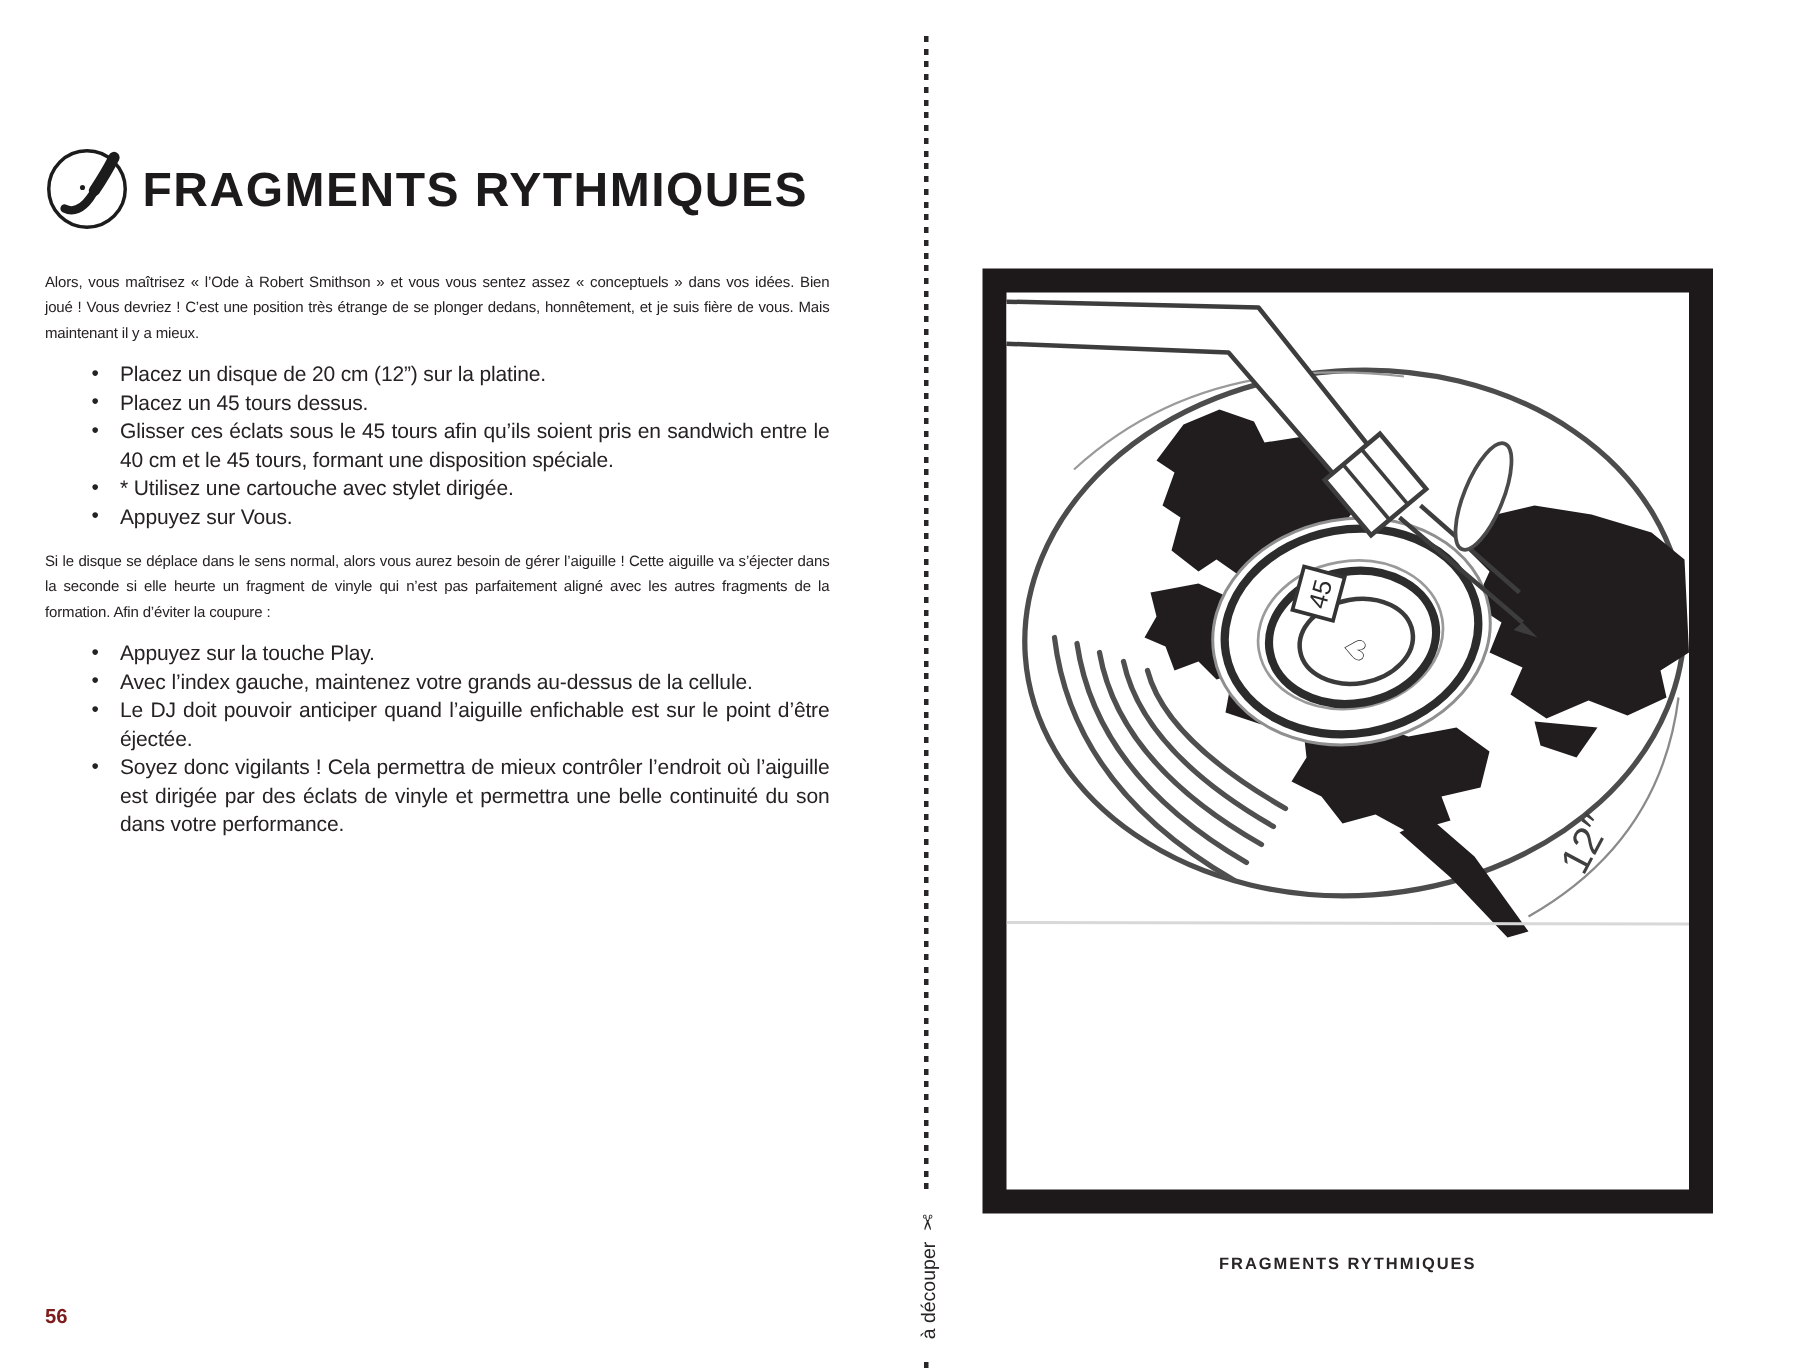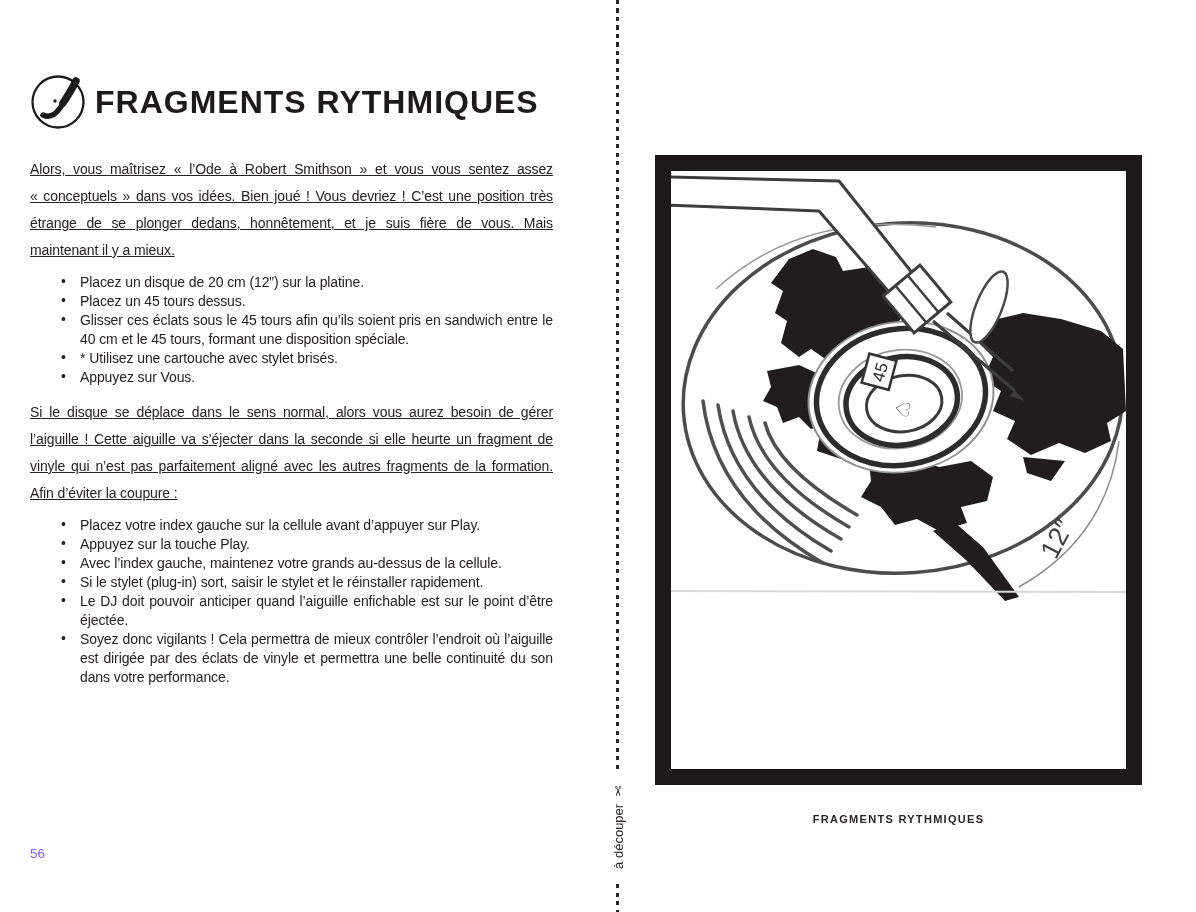--- a/index.html
+++ b/index.html
@@ -1,41 +1,41 @@
 <!DOCTYPE html>
 <html><head>
 <meta charset="utf-8">
 <style>
   html,body { margin:0; padding:0; }
   body {
     width:1196px; height:912px; position:relative; overflow:hidden;
     background:#ffffff; color:#262122;
     font-family:"Liberation Sans", sans-serif;
   }
-  .canvas { position:absolute; inset:0; }
+  .canvas { position:absolute; inset:0;margin-top:24px; }
 
   
   .left-page { position:absolute; left:30px; top:74px; width:523px; }
   .title-row { display:flex; align-items:center; gap:9px; margin-bottom:26px; }
   .title-icon svg { display:block; }
   h1.page-title {
     font-size:32px; font-weight:700; letter-spacing:1px; margin:0;
     white-space:nowrap; color:#1d1a1b;
   }
   .para {
-    margin:0 0 9px; font-size:14px; line-height:27px;
-    text-align:justify; letter-spacing:-0.1px;text-decoration:underline;
+    margin:0 0 9px; font-size:10px; line-height:17px;
+    text-align:justify; letter-spacing:-0.1px;
   }
   ul.steps { list-style:none; margin:0 0 12px 0; padding:0; }
   ul.steps li {
     position:relative; padding-left:50px; font-size:14px; line-height:19px;
     text-align:justify; letter-spacing:-0.1px;
   }
   ul.steps li::before { content:"\2022"; position:absolute; left:31px; top:-1px; }
-  .page-number { position:absolute; left:30px; top:846px; font-weight:400; font-size:13.5px; color:#8b5cf6; }
+  .page-number { position:absolute; left:30px; top:846px; font-weight:700; font-size:13.5px; color:#7f1d1d; }
 
   
   .cut-line {
     position:absolute; left:616px; width:3px;
     background-image:repeating-linear-gradient(to bottom, #2a2526 0 4px, transparent 4px 8.5px);
   }
   .seg-top { top:0; height:770px; }
   .seg-bottom { top:884px; height:28px; }
   .cut-label { position:absolute; left:618px; top:827px; width:0; height:0; }
   .cut-label-inner {
@@ -75,31 +75,29 @@
       </span>
       <h1 class="page-title">FRAGMENTS RYTHMIQUES</h1>
     </div>
 
     <p class="para">Alors, vous maîtrisez «&nbsp;l’Ode à Robert Smithson&nbsp;» et vous vous sentez assez «&nbsp;conceptuels&nbsp;» dans vos idées. Bien joué&nbsp;! Vous devriez&nbsp;! C’est une position très étrange de se plonger dedans, honnêtement, et je suis fière de vous. Mais maintenant il y a mieux.</p>
 
     <ul class="steps">
       <li>Placez un disque de 20 cm (12”) sur la platine.</li>
       <li>Placez un 45 tours dessus.</li>
       <li>Glisser ces éclats sous le 45 tours afin qu’ils soient pris en sandwich entre le 40 cm et le 45 tours, formant une disposition spéciale.</li>
-      <li>* Utilisez une cartouche avec stylet brisés.</li>
+      <li>* Utilisez une cartouche avec stylet dirigée.</li>
       <li>Appuyez sur Vous.</li>
     </ul>
 
     <p class="para">Si le disque se déplace dans le sens normal, alors vous aurez besoin de gérer l’aiguille&nbsp;! Cette aiguille va s’éjecter dans la seconde si elle heurte un fragment de vinyle qui n’est pas parfaitement aligné avec les autres fragments de la formation. Afin d’éviter la coupure&nbsp;:</p>
 
     <ul class="steps">
-      <li>Placez votre index gauche sur la cellule avant d’appuyer sur Play.</li>
       <li>Appuyez sur la touche Play.</li>
       <li>Avec l’index gauche, maintenez votre grands au-dessus de la cellule.</li>
-      <li>Si le stylet (plug-in) sort, saisir le stylet et le réinstaller rapidement.</li>
       <li>Le DJ doit pouvoir anticiper quand l’aiguille enfichable est sur le point d’être éjectée.</li>
       <li>Soyez donc vigilants&nbsp;! Cela permettra de mieux contrôler l’endroit où l’aiguille est dirigée par des éclats de vinyle et permettra une belle continuité du son dans votre performance.</li>
     </ul>
   </div>
 
   <div class="page-number">56</div>
 
   <div class="cut-line seg-top"></div>
   <div class="cut-line seg-bottom"></div>
   <div class="cut-label">

